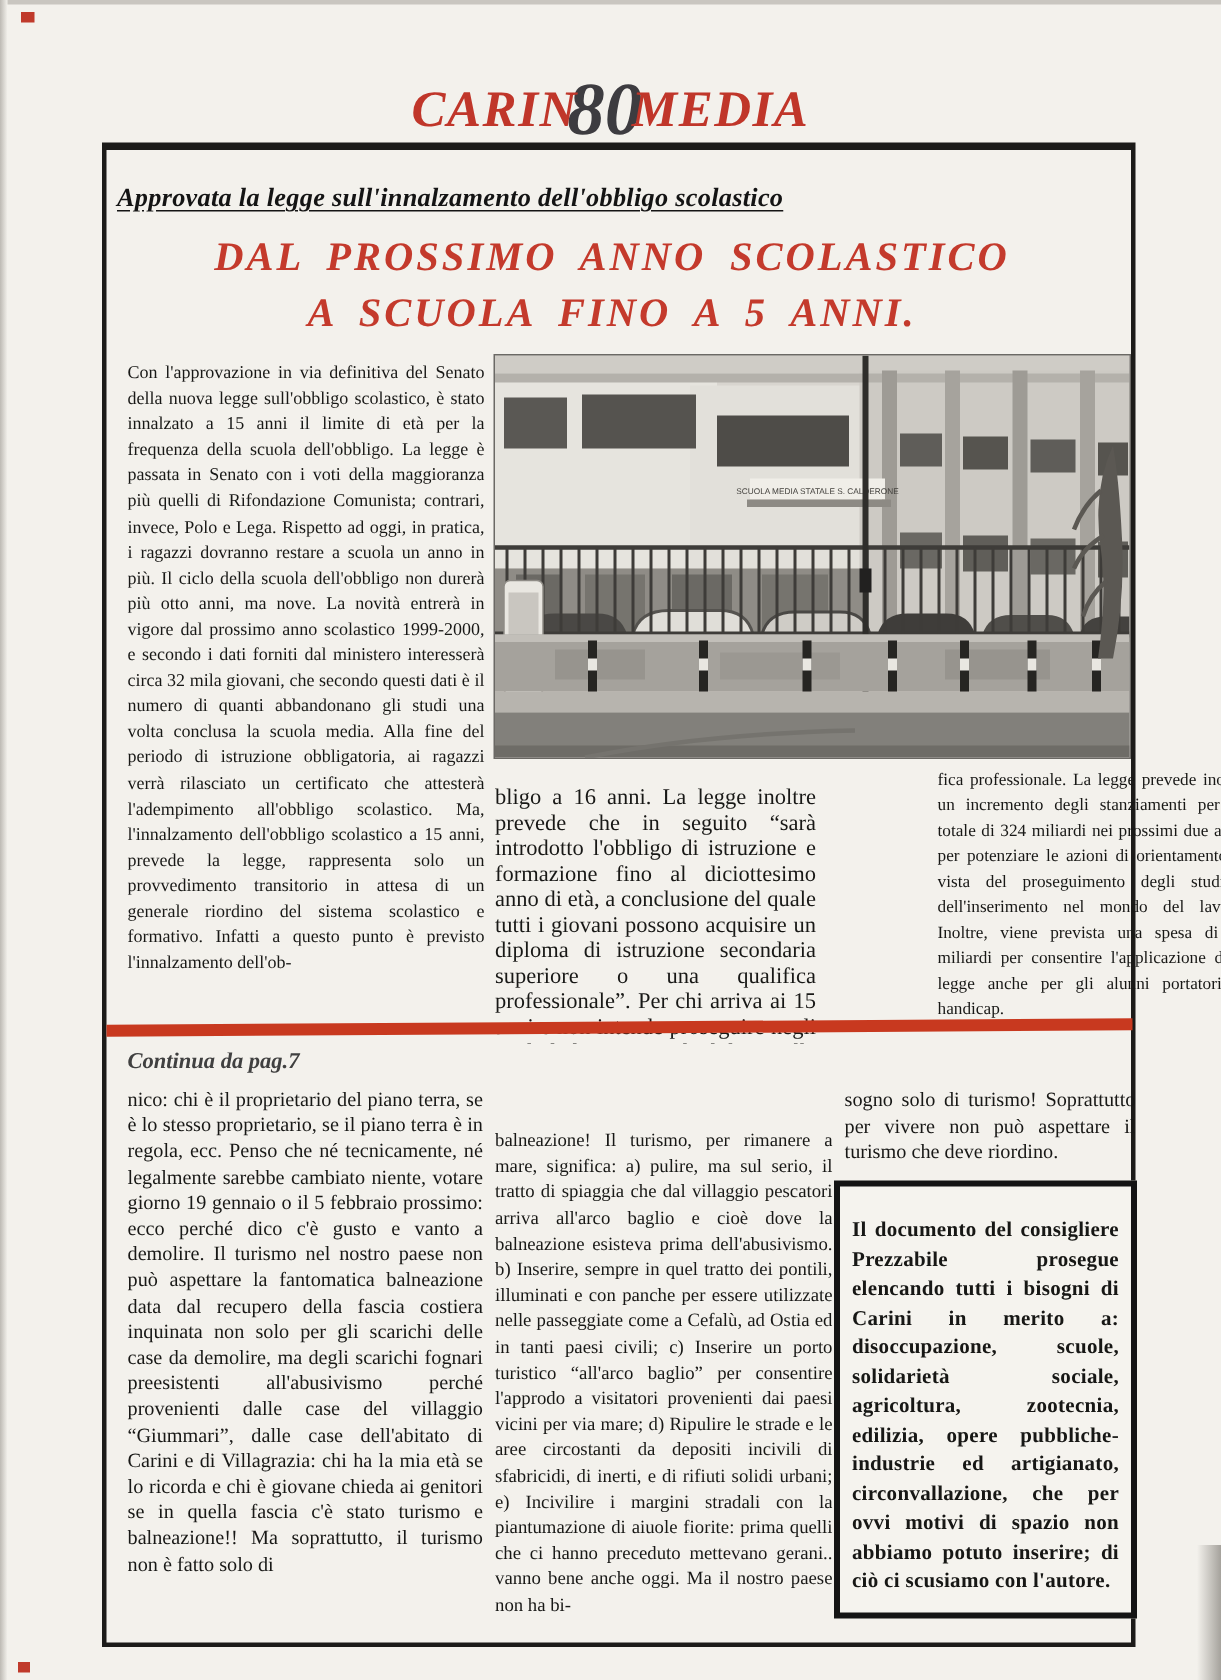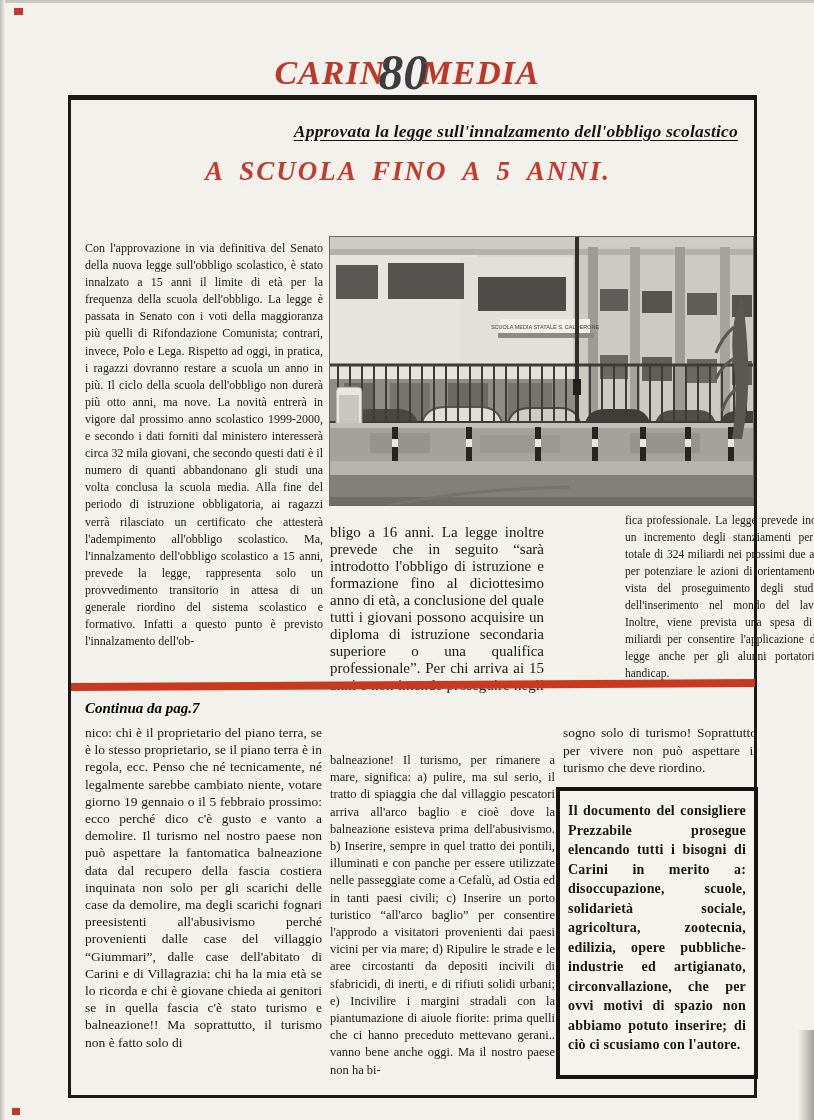--- a/index.html
+++ b/index.html
@@ -30,21 +30,21 @@
 
   
   .frame{
     position:absolute;left:68px;top:95px;width:689px;height:1003px;
     border-top:5px solid #1c1b19;border-left:3px solid #1c1b19;
     border-right:3px solid #1c1b19;border-bottom:3px solid #1c1b19;
     box-sizing:border-box;background:transparent;
   }
 
   .kicker{
-    position:absolute;left:78px;top:121px;width:660px;text-align:right;
+    position:absolute;left:78px;top:121px;width:660px;text-align:left;
     font-weight:bold;font-style:italic;font-size:17.5px;color:#141414;
     text-decoration:underline;text-underline-offset:3px;letter-spacing:.2px;
   }
   .headline{
     position:absolute;left:78px;top:153px;width:660px;text-align:center;
     color:#c43a2c;font-weight:bold;font-style:italic;
     font-size:27px;line-height:37px;letter-spacing:2px;word-spacing:7px;
   }
   .headline span{display:block;}
 
@@ -61,30 +61,30 @@
     outline:1px solid #6b6965;background:#d6d3cd;
   }
   .photo svg{display:block;}
 
   .red-rule{
     position:absolute;left:71px;top:681px;width:684px;height:8px;
     background:#c8391f;transform:rotate(-0.35deg);
   }
   .continua{
     position:absolute;left:85px;top:700px;font-weight:bold;font-style:italic;
-    font-size:15px;color:#000000;
+    font-size:15px;color:#404040;
   }
   .a2c1{left:85px;top:724px;width:237px;height:366px;font-size:13.5px;line-height:17.2px;}
   .a2c2{left:330px;top:724px;width:225px;height:366px;font-size:12.5px;line-height:17.2px;margin-top:28px;}
   .a2c3{left:563px;top:724px;width:194px;height:60px;font-size:13.5px;line-height:17.5px;}
 
   .infobox{
     position:absolute;left:556px;top:787px;width:202px;height:292px;
     border:4px solid #141414;box-sizing:border-box;background:#f5f3ee;
-    padding:10px 8px;overflow:hidden;
+    padding:20px 8px;overflow:hidden;
   }
   .infobox .boxtext{
     text-align:justify;font-weight:bold;font-size:14px;line-height:19.5px;
     color:#171715;letter-spacing:.2px;
   }
 </style>
 </head>
 <body>
 
 <div class="paper">
@@ -96,20 +96,21 @@
 
   <header class="masthead">
     <span class="mh-red">CARIN</span><span class="mh-num">80</span><span class="mh-red">MEDIA</span>
   </header>
 
   <div class="frame"></div>
 
   <div class="kicker">Approvata la legge sull'innalzamento dell'obbligo scolastico</div>
 
   <h1 class="headline" style="margin:0;">
+    <span>DAL PROSSIMO ANNO SCOLASTICO</span>
     <span>A SCUOLA FINO A 5 ANNI.</span>
   </h1>
 
   <div class="col a1c1">Con l'approvazione in via definitiva del Senato della nuova legge sull'obbligo scolastico, è stato innalzato a 15 anni il limite di età per la frequenza della scuola dell'obbligo. La legge è passata in Senato con i voti della maggioranza più quelli di Rifondazione Comunista; contrari, invece, Polo e Lega. Rispetto ad oggi, in pratica, i ragazzi dovranno restare a scuola un anno in più. Il ciclo della scuola dell'obbligo non durerà più otto anni, ma nove. La novità entrerà in vigore dal prossimo anno scolastico 1999-2000, e secondo i dati forniti dal ministero interesserà circa 32 mila giovani, che secondo questi dati è il numero di quanti abbandonano gli studi una volta conclusa la scuola media. Alla fine del periodo di istruzione obbligatoria, ai ragazzi verrà rilasciato un certificato che attesterà l'adempimento all'obbligo scolastico. Ma, l'innalzamento dell'obbligo scolastico a 15 anni, prevede la legge, rappresenta solo un provvedimento transitorio in attesa di un generale riordino del sistema scolastico e formativo. Infatti a questo punto è previsto l'innalzamento dell'ob-</div>
 
   <div class="photo">
     <svg width="423" height="268" viewBox="0 0 423 268" xmlns="http://www.w3.org/2000/svg">
 
       <rect x="0" y="0" width="423" height="268" fill="#cfccc6"></rect>
 

